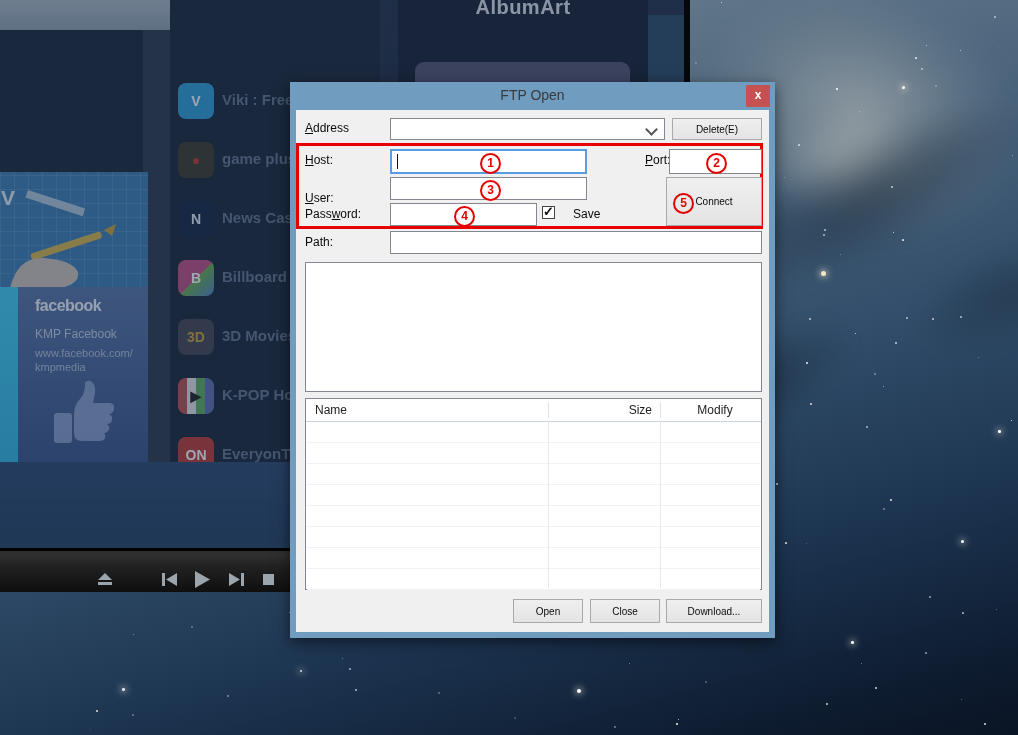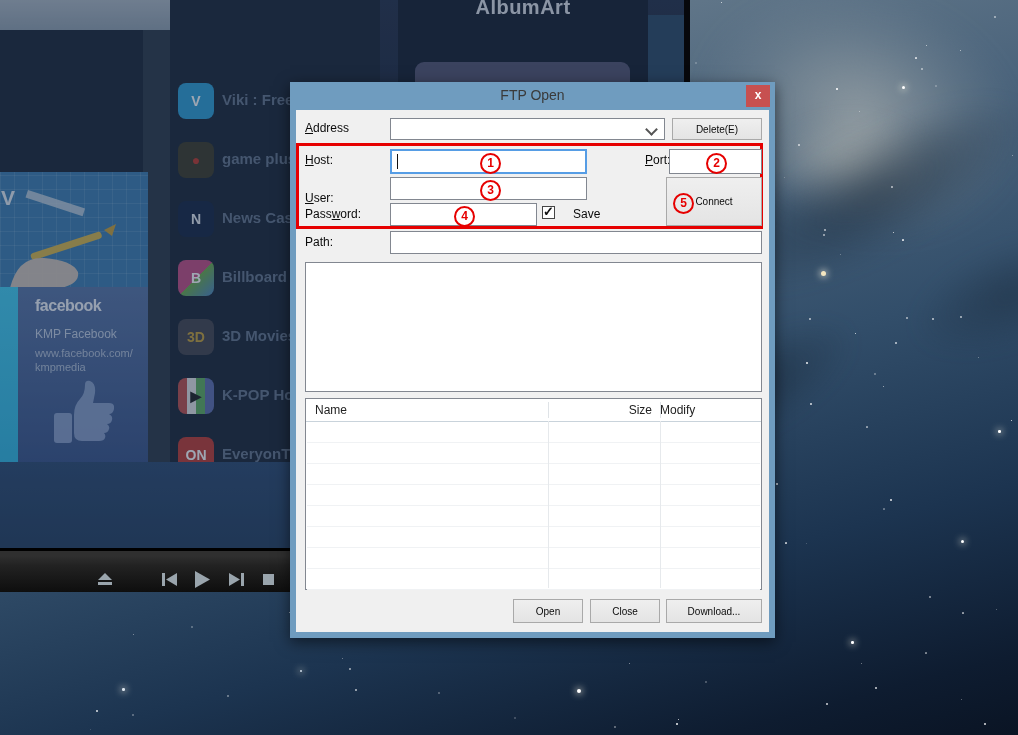--- a/index.html
+++ b/index.html
@@ -421,21 +421,21 @@
       <span class="anno" style="left:184px;top:70px;">3</span>
       <span class="anno" style="left:158px;top:96px;">4</span>
       <span class="anno" style="left:377px;top:83px;">5</span>
 
       <div class="listbox"></div>
 
       <div class="ftable">
         <div class="thead">
           <span class="th" style="left:9px;">Name</span>
           <span class="th" style="left:242px;width:104px;text-align:right;">Size</span>
-          <span class="th" style="left:354px;width:110px;text-align:left;">Modify</span>
+          <span class="th" style="left:354px;width:110px;text-align:center;">Modify</span>
           <div class="collineh" style="left:242px;"></div>
           <div class="collineh" style="left:354px;"></div>
         </div>
         <div id="table-rows">
             <div class="trow" style="top: 22px;"></div>
             <div class="trow" style="top: 43px;"></div>
             <div class="trow" style="top: 64px;"></div>
             <div class="trow" style="top: 85px;"></div>
             <div class="trow" style="top: 106px;"></div>
             <div class="trow" style="top: 127px;"></div>

